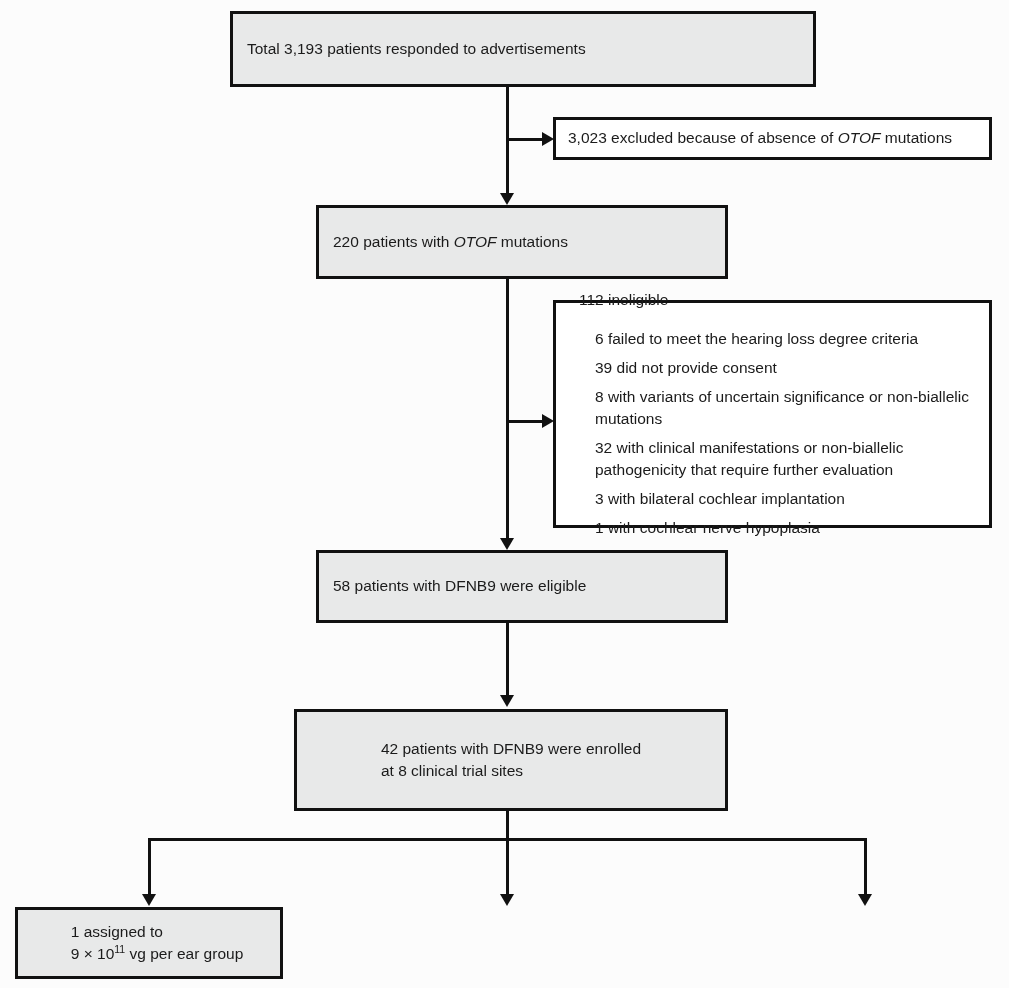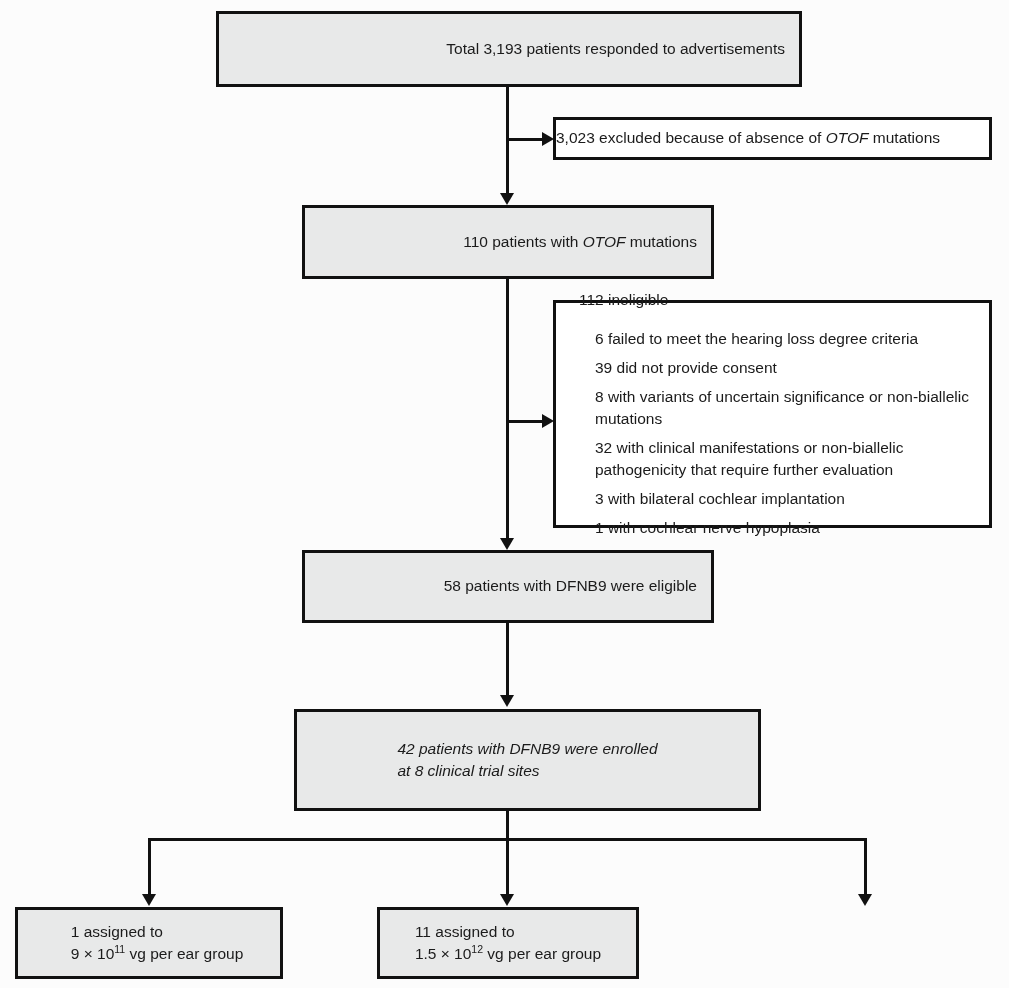--- a/index.html
+++ b/index.html
@@ -32,29 +32,30 @@
   .node.plain {
     background: #ffffff;
   }
   .node .txt {
     font-size: 15.5px;
     line-height: 1.45;
     color: #1b1b1b;
     white-space: pre-wrap;
   }
   .node.center-text {
-    align-items: flex-end;
+    align-items: flex-start;
     text-align: center;
+    margin-left: 14px;
   }
   .node.left-text {
     align-items: flex-start;
     text-align: left;
   }
   .node.left-text .txt {
-    padding-left: 0;
+    padding-left: 12px;
     text-align: center;
   }
   .pad-inner {
     padding: 0 14px;
   }
 
   
   .elig-list {
     font-size: 15.5px;
     line-height: 1.42;
@@ -122,21 +123,21 @@
   <div class="arrow-down" style="left:500px; top:193px;"></div>
 
   <div class="hline" style="left:506px; top:138px; width:38px;"></div>
   <div class="arrow-right" style="left:542px; top:132px;"></div>
 
   <div class="node plain left-text" style="left:553px; top:117px; width:439px; height:43px;">
     <div class="txt"><span>3,023 excluded because of absence of </span><span class="ital">OTOF</span><span> mutations</span></div>
   </div>
 
   <div class="node filled center-text" style="left:302px; top:205px; width:412px; height:74px;">
-    <div class="txt pad-inner"><span>110 patients with </span><span class="ital">OTOF</span><span> mutations</span></div>
+    <div class="txt pad-inner"><span>220 patients with </span><span class="ital">OTOF</span><span> mutations</span></div>
   </div>
 
   <div class="vline" style="left:506px; top:279px; height:261px;"></div>
   <div class="arrow-down" style="left:500px; top:538px;"></div>
 
   <div class="hline" style="left:506px; top:420px; width:38px;"></div>
   <div class="arrow-right" style="left:542px; top:414px;"></div>
 
   <div class="node plain left-text" style="left:553px; top:300px; width:439px; height:228px;">
     <div class="elig-list">
@@ -152,21 +153,21 @@
     </div>
   </div>
 
   <div class="node filled center-text" style="left:302px; top:550px; width:412px; height:73px;">
     <div class="txt pad-inner">58 patients with DFNB9 were eligible</div>
   </div>
 
   <div class="vline" style="left:506px; top:623px; height:74px;"></div>
   <div class="arrow-down" style="left:500px; top:695px;"></div>
 
-  <div class="node filled" style="left:294px; top:709px; width:467px; height:102px; align-items:center;font-style:italic;">
+  <div class="node filled" style="left:294px; top:709px; width:434px; height:102px; align-items:center;">
     <div style="text-align:left;">
       <div class="txt">42 patients with DFNB9 were enrolled</div>
       <div class="txt">at 8 clinical trial sites</div>
     </div>
   </div>
 
   <div class="vline" style="left:506px; top:811px; height:30px;"></div>
   <div class="hline" style="left:148px; top:838px; width:719px;"></div>
 
   <div class="vline" style="left:148px; top:838px; height:58px;"></div>
@@ -178,21 +179,15 @@
   <div class="vline" style="left:864px; top:838px; height:58px;"></div>
   <div class="arrow-down" style="left:858px; top:894px;"></div>
 
   <div class="node filled" style="left:15px; top:907px; width:268px; height:72px; align-items:center;padding-left:16px;">
     <div style="text-align:left;">
       <div class="txt">1 assigned to</div>
       <div class="txt"><span>9 × 10</span><sup>11</sup><span> vg per ear group</span></div>
     </div>
   </div>
 
-  <div class="node filled" style="left:377px; top:907px; width:262px; height:72px; align-items:center;">
-    <div style="text-align:left;">
-      <div class="txt">11 assigned to</div>
-      <div class="txt"><span>1.5 × 10</span><sup>12</sup><span> vg per ear group</span></div>
-    </div>
-  </div>
 
 
 </div>
 
 </body></html>

